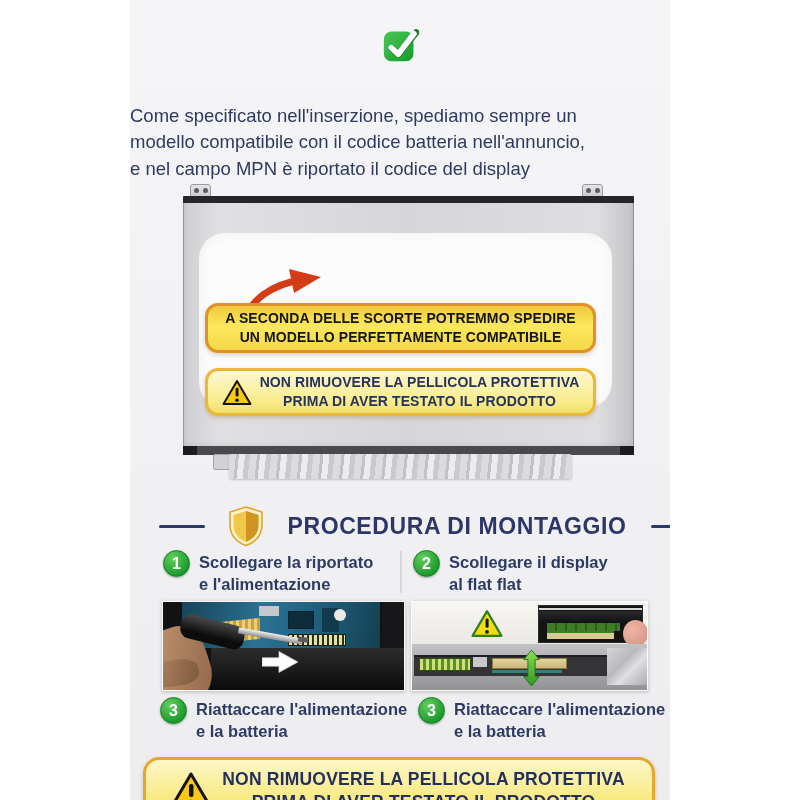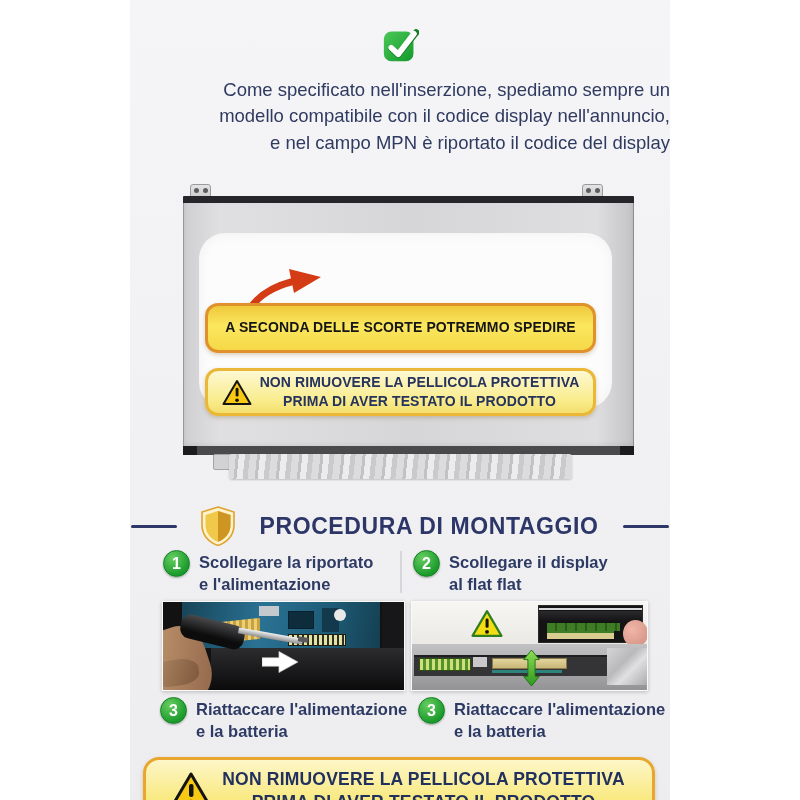--- a/index.html
+++ b/index.html
@@ -9,21 +9,21 @@
     -webkit-font-smoothing:antialiased;
   }
   .column{
     position:relative;width:540px;height:800px;margin:0 auto;
     background:linear-gradient(180deg,#f5f5f7 0%,#f1f1f4 55%,#ededf0 100%);
     overflow:hidden;
   }
   
   .title-row{position:absolute;top:26px;left:0;width:100%;display:flex;align-items:center;justify-content:center;gap:13px;}
   .page-title{font-size:27px;font-weight:bold;color:#27315d;letter-spacing:.4px;margin:0;}
-  .intro{position:absolute;top:58px;left:0;width:100%;text-align:right;color:#2f3a60;font-size:18.5px;line-height:1.44;}
+  .intro{position:absolute;top:84px;left:0;width:100%;text-align:left;color:#2f3a60;font-size:18.5px;line-height:1.44;}
   .intro span{display:block;}
   
   .panel{position:absolute;left:53px;top:184px;width:451px;height:298px;}
   .bracket{position:absolute;top:0;width:21px;height:19px;background:linear-gradient(180deg,#e4e4e6,#c2c2c4);border:1px solid #9b9b9d;border-radius:3px 3px 0 0;display:flex;justify-content:center;gap:4px;padding-top:3px;box-sizing:border-box;}
   .bracket i{width:5px;height:5px;border-radius:50%;background:#5d5d5f;display:block;}
   .bracket.left{left:7px;} .bracket.right{right:31px;}
   .panel-topbar{position:absolute;left:0;right:0;top:12px;height:8px;background:#26262a;border-radius:1px;}
   .panel-body{position:absolute;left:0;right:0;top:19px;height:245px;background:linear-gradient(90deg,#cfcfd1 0%,#e0e0e2 8%,#d6d6d8 50%,#dedee0 92%,#c4c4c6 100%);border-left:1px solid #98989a;border-right:1px solid #8d8d8f;box-shadow:inset 0 -3px 5px rgba(0,0,0,.08);}
   .panel-screen{position:absolute;left:15px;right:21px;top:30px;bottom:40px;background:#fcfcfd;border-radius:26px;box-shadow:inset 0 0 14px rgba(0,0,0,.05);}
   .panel-bottombar{position:absolute;left:0;right:0;top:262px;height:9px;background:linear-gradient(90deg,#1c1c1e 0 14px,#4a4a4c 14px calc(100% - 14px),#1c1c1e calc(100% - 14px));}
@@ -32,21 +32,21 @@
   .red-arrow{position:absolute;left:48px;top:84px;width:98px;height:64px;}
   .yellow-banner{position:absolute;left:22px;width:391px;box-sizing:border-box;border:3px solid #e0912b;border-radius:13px;
     background:linear-gradient(180deg,#efc93c 0%,#fbe75e 45%,#f5d847 100%);
     display:flex;align-items:center;justify-content:center;gap:8px;padding:6px 10px;box-shadow:0 2px 4px rgba(120,80,0,.25);}
   .yellow-banner.stock{top:119px;height:50px;}
   .yellow-banner.film{top:184px;height:48px;border-color:#eab737;background:linear-gradient(180deg,#fdf8d2 0%,#f9ec8d 70%,#f4df6d 100%);}
   .banner-text{text-align:center;font-weight:bold;font-size:14px;line-height:1.38;color:#151515;letter-spacing:.1px;}
   .banner-text span{display:block;}
   .yellow-banner.film .banner-text{color:#26335c;}
   
-  .section-head{position:absolute;top:506px;left:0;width:100%;display:flex;align-items:center;justify-content:center;gap:24px;}
+  .section-head{position:absolute;top:506px;left:0;width:100%;display:flex;align-items:center;justify-content:center;gap:24px;padding-left:28px;}
   .rule{width:46px;height:3px;background:#2d3868;border-radius:2px;}
   .section-title{font-size:23px;font-weight:bold;color:#2c3768;letter-spacing:.6px;margin:0;}
   
   .step{position:absolute;display:flex;gap:9px;align-items:flex-start;}
   .badge{width:27px;height:27px;border-radius:50%;flex:0 0 27px;background:radial-gradient(circle at 35% 28%,#66cd60,#1a9a2b 72%);border:1.5px solid #0f7d20;color:#fff;font-weight:bold;font-size:16px;display:flex;align-items:center;justify-content:center;box-sizing:border-box;box-shadow:0 1px 2px rgba(0,0,0,.3);}
   .step-text{font-size:16.5px;font-weight:bold;color:#2d3a63;line-height:1.35;white-space:nowrap;padding-top:1px;}
   .step-text span{display:block;}
   .steps-divider{position:absolute;left:270px;top:551px;width:2px;height:42px;background:#d7d7db;}
   
   .photo{position:absolute;top:601px;height:90px;overflow:hidden;border:1px solid #fafafa;box-shadow:0 1px 4px rgba(0,0,0,.22);box-sizing:border-box;}
@@ -105,21 +105,21 @@
         </linearGradient>
       </defs>
       <rect x="2" y="6" width="32" height="32" rx="8" fill="url(#gG)"></rect>
       <path d="M10 24 L17.5 31 L37 7" stroke="#157d24" stroke-width="7" fill="none" stroke-linecap="round" stroke-linejoin="round"></path>
       <path d="M10 23.5 L17.5 30.5 L34.5 8.5" stroke="#ffffff" stroke-width="6.2" fill="none" stroke-linecap="round" stroke-linejoin="round"></path>
     </svg>
   </div>
 
   <p class="intro">
     <span>Come specificato nell'inserzione, spediamo sempre un</span>
-    <span>modello compatibile con il codice display nell'annuncio,</span>
+    <span>modello compatibile con il codice batteria nell'annuncio,</span>
     <span>e nel campo MPN è riportato il codice del display</span>
   </p>
 
   <div class="panel">
     <div class="bracket left">
         <i></i>
         <i></i>
       </div>
     <div class="bracket right">
         <i></i>
@@ -134,20 +134,21 @@
     <div class="panel-foil"></div>
 
     <svg class="red-arrow" viewBox="0 0 98 64">
       <path d="M10 60 C 15 40, 30 22, 60 14" stroke="#d43c16" stroke-width="7" fill="none" stroke-linecap="round"></path>
       <polygon points="58,1 90,9 63,25" fill="#d43c16"></polygon>
     </svg>
 
     <div class="yellow-banner stock">
       <div class="banner-text">
         <span>A SECONDA DELLE SCORTE POTREMMO SPEDIRE</span>
+        <span>UN MODELLO PERFETTAMENTE COMPATIBILE</span>
       </div>
     </div>
 
     <div class="yellow-banner film">
       <svg width="30" height="27" viewBox="0 0 44 40">
         <path d="M22 3 L42 37 H2 Z" fill="#f8c913" stroke="#141414" stroke-width="3" stroke-linejoin="round"></path>
         <rect x="20" y="13" width="4.2" height="13" rx="2" fill="#141414"></rect>
         <circle cx="22" cy="31.5" r="2.7" fill="#141414"></circle>
       </svg>
       <div class="banner-text">

